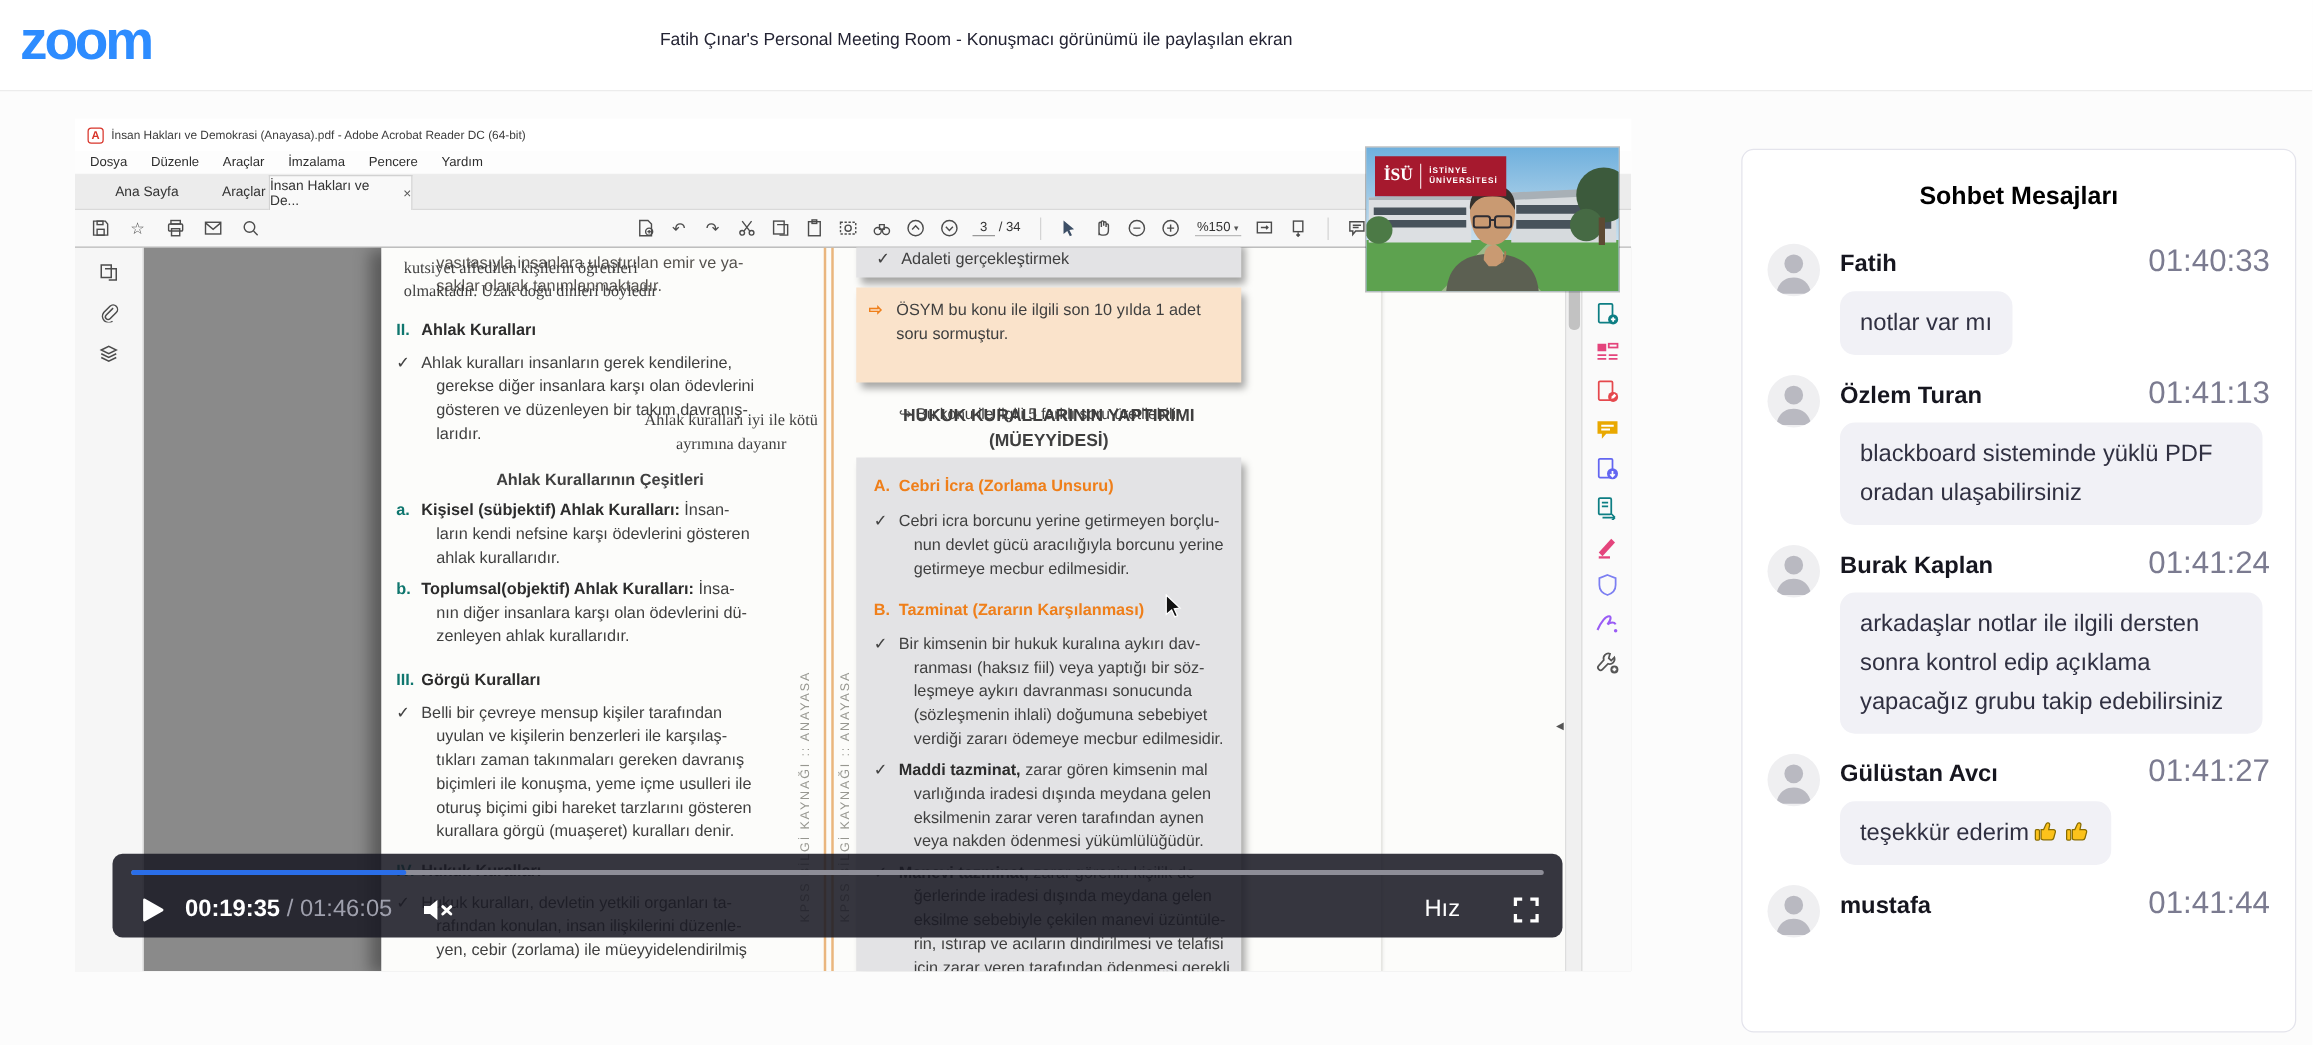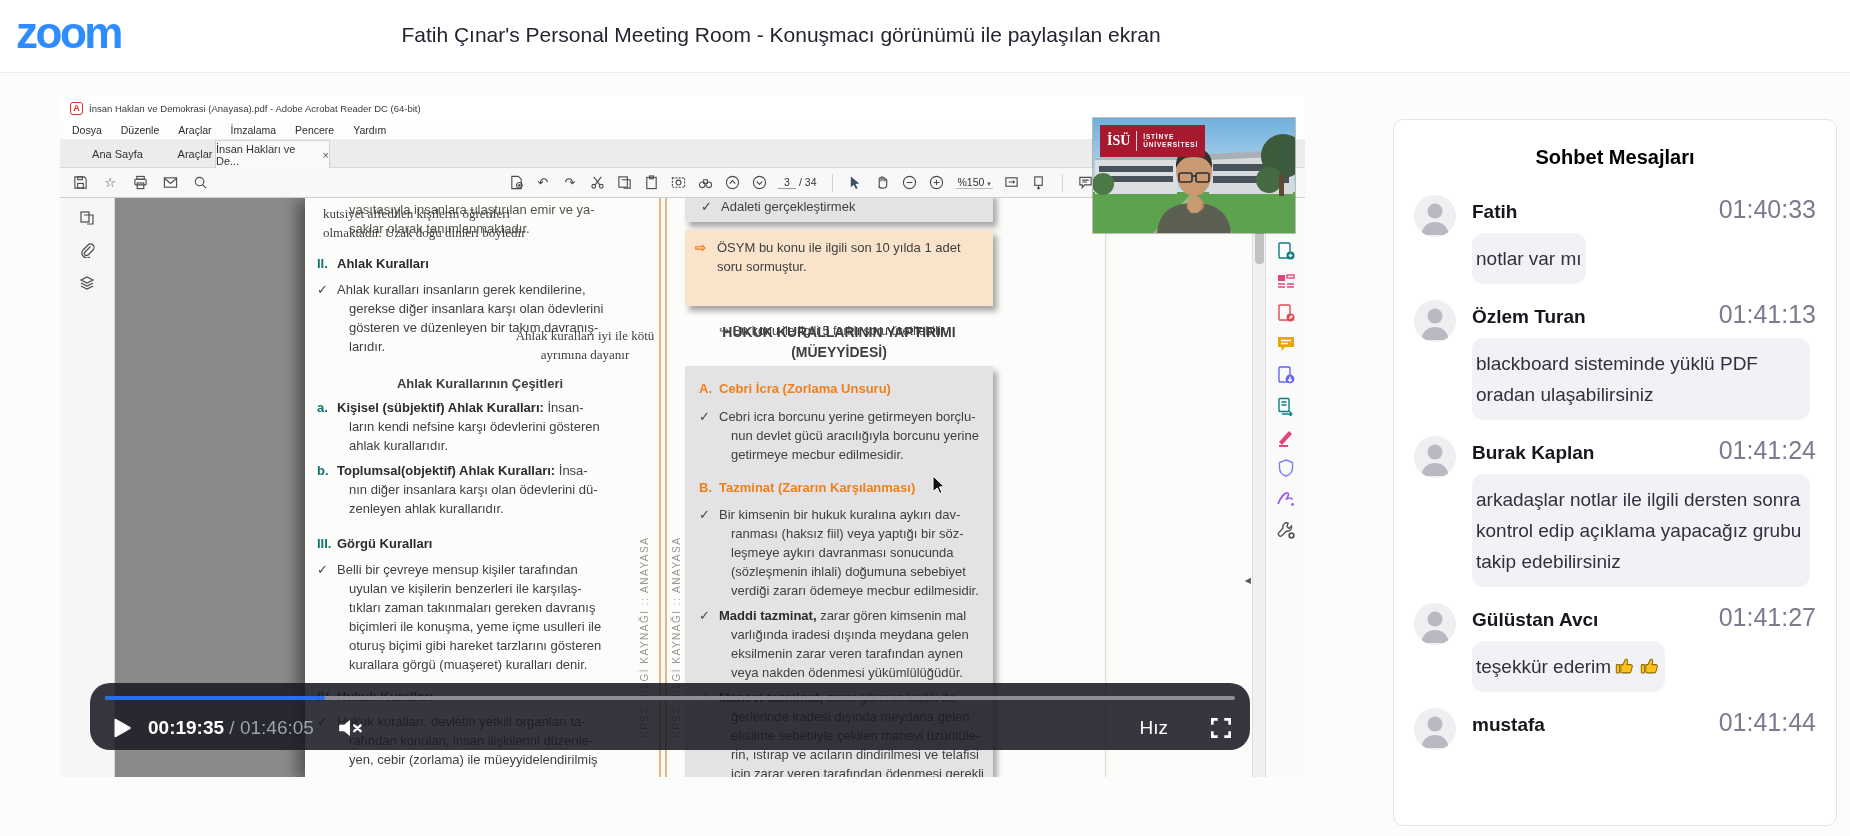--- a/index.html
+++ b/index.html
@@ -2,21 +2,21 @@
 <html><head>
 <meta charset="utf-8">
 <style>
   *{box-sizing:border-box;margin:0;padding:0}
   html,body{background:#fff}
   body{font-family:"Liberation Sans",sans-serif}
   .stage{position:relative;width:1850px;height:836px;background:#fcfcfc;overflow:hidden}
   
   .app-header{position:absolute;left:0;top:0;width:1850px;height:73px;background:#fff;border-bottom:1px solid #ececec}
   .zoom-logo{position:absolute;left:16px;top:8px;font-size:44px;font-weight:800;letter-spacing:-2.5px;color:#2D8CFF;cursor:pointer}
-  .meeting-title{position:absolute;left:781px;top:23px;transform:translateX(-50%);font-size:21px;color:#232333;white-space:nowrap}
+  .meeting-title{position:absolute;left:781px;top:23px;transform:translateX(-50%);font-size:14px;color:#232333;white-space:nowrap}
   
   .video{position:absolute;left:60px;top:95px;width:1245px;height:682px;background:#fff;overflow:hidden}
   .acro-titlebar{position:absolute;left:0;top:0;width:100%;height:26px;background:#fff;display:flex;align-items:center;gap:6px;padding-left:10px}
   .acro-appicon{width:13px;height:13px;background:#fff;border:1.5px solid #d8342a;border-radius:3px;color:#d8342a;font-size:9px;font-weight:700;line-height:10px;text-align:center}
   .acro-title{font-size:9.5px;color:#3c3c3c}
   .acro-menubar{position:absolute;left:0;top:26px;width:100%;height:19px;background:#fdfdfd;display:flex;gap:19px;align-items:center;padding-left:12px;border-bottom:1px solid #ededed}
   .acro-menubar span{font-size:10.5px;color:#2e2e2e}
   .acro-tabbar{position:absolute;left:0;top:45px;width:100%;height:28px;background:#ececec;border-bottom:1px solid #d9d9d9}
   .acro-tab{position:absolute;top:0;height:28px;display:flex;align-items:center;justify-content:center;font-size:11px;color:#333}
   .tab-home{left:15px;width:85px}
@@ -59,42 +59,42 @@
   .ptool svg{width:20px;height:20px;fill:none;stroke-width:1.4}
   .panel-collapse{position:absolute;right:54px;top:378px;font-size:8px;color:#555}
   
   .webcam{position:absolute;left:1033px;top:23px;width:202px;height:115px;overflow:hidden;background:#9cc4e0;box-shadow:0 0 0 1px rgba(0,0,0,.25)}
   .webcam svg{position:absolute;left:0;top:0}
   .uni-badge{position:absolute;left:7px;top:7px;height:32px;background:#a6192e;display:flex;align-items:center;padding:12px 7px;gap:6px}
   .uni-abbr{color:#fff;font-family:"Liberation Serif",serif;font-weight:700;font-size:14px}
   .uni-sep{width:1px;height:20px;background:rgba(255,255,255,.8)}
   .uni-name{display:flex;flex-direction:column;color:#fff;font-size:6.5px;letter-spacing:.8px;font-weight:700;line-height:8px}
   
-  .player-bar{position:absolute;left:30px;top:588px;width:1160px;height:67px;border-radius:20px;background:rgba(26,26,36,.88)}
+  .player-bar{position:absolute;left:30px;top:588px;width:1160px;height:67px;border-radius:8px;background:rgba(26,26,36,.88)}
   .progress{position:absolute;left:15px;top:13px;right:15px;height:4px;background:#8e8e98;border-radius:2px;cursor:pointer}
   .progress-fill{position:absolute;left:0;top:0;height:4px;background:#2a6ee8;border-radius:2px}
   .pb-controls{position:absolute;left:0;top:22px;width:100%;height:45px;display:flex;align-items:center}
   .play-btn{margin-left:18px;width:26px;height:26px;cursor:pointer}
   .time{margin-left:14px;font-size:19px;color:#9fa0ad;white-space:nowrap}
   .time .cur{color:#fff;font-weight:700}
   .mute-btn{margin-left:22px;width:30px;height:26px;cursor:pointer}
   .pb-right{margin-left:auto;margin-right:16px;display:flex;align-items:center;gap:40px}
   .speed{font-size:19px;color:#fff;cursor:pointer}
   .fs-btn{width:26px;height:26px;cursor:pointer}
   .doc-cursor{position:absolute;left:872px;top:380px;width:17px;height:20px}
   
   .chat{position:absolute;left:1393px;top:119px;width:444px;height:707px;background:#fff;border:1px solid #e4e4ec;border-radius:10px;padding:26px 20px;overflow:hidden}
   .chat-title{text-align:center;font-size:20px;font-weight:700;color:#000000;margin-bottom:26px}
   .msg{display:flex;gap:16px;margin-bottom:16px}
   .avatar{flex:0 0 42px;width:42px;height:42px;border-radius:50%;background:#efeff1;overflow:hidden}
   .msg-body{flex:1;min-width:0}
   .msg-head{display:flex;justify-content:space-between;align-items:baseline}
   .msg-name{font-size:19px;font-weight:700;color:#16161f}
   .msg-time{font-size:25px;color:#7b7b90}
-  .bubble{display:inline-block;margin-top:9px;background:#f1f1f6;border-radius:12px;padding:10px 4px;font-size:19px;line-height:31px;color:#303041;max-width:338px}
+  .bubble{display:inline-block;margin-top:9px;background:#f1f1f6;border-radius:12px;padding:10px 16px;font-size:19px;line-height:31px;color:#303041;max-width:338px}
   .thumb{width:22px;height:22px;vertical-align:-4px;margin-left:3px}
 </style>
 </head>
 <body>
 
 <div class="stage">
 
   <div class="app-header">
     <div class="zoom-logo">zoom</div>
     <div class="meeting-title">Fatih Çınar's Personal Meeting Room - Konuşmacı görünümü ile paylaşılan ekran</div>

